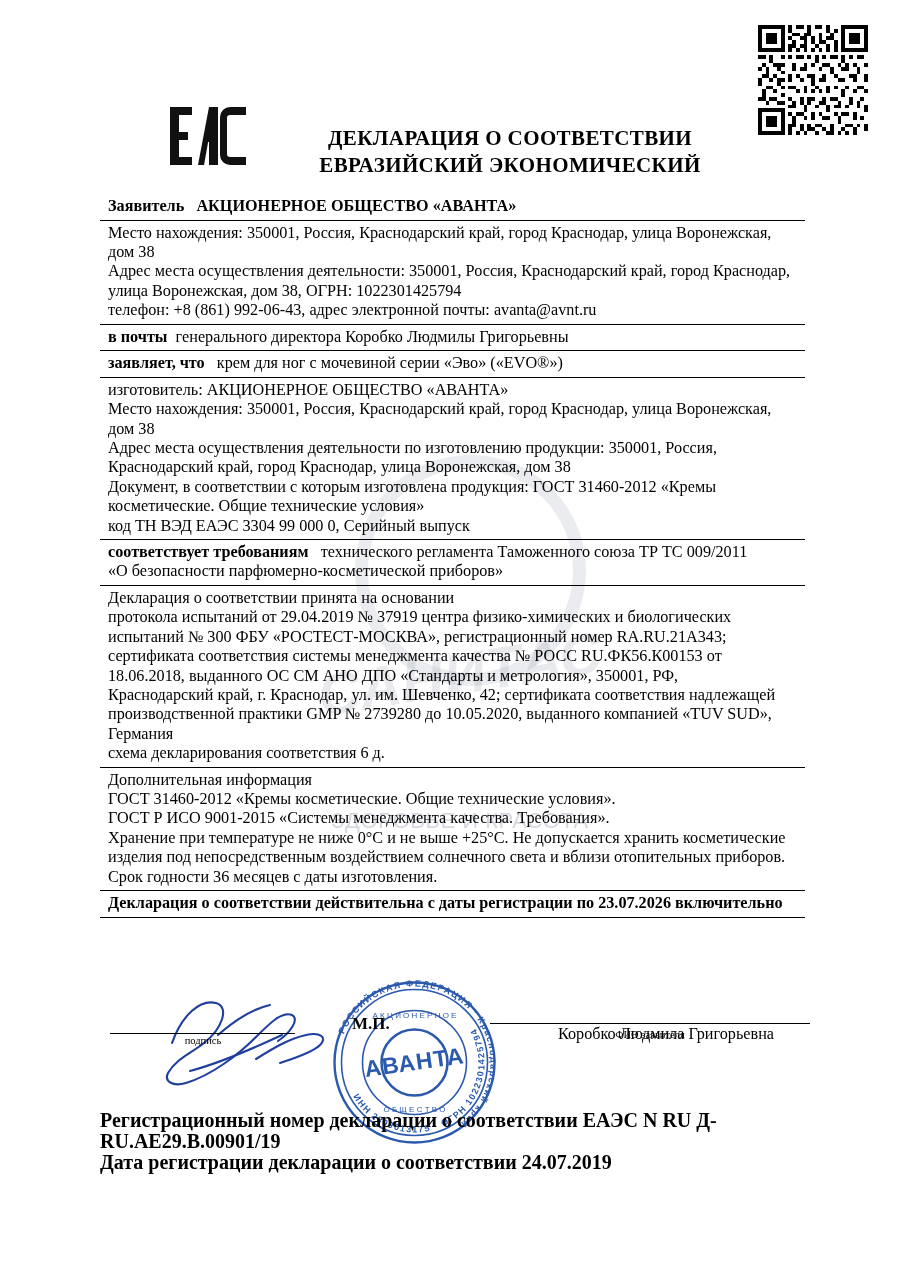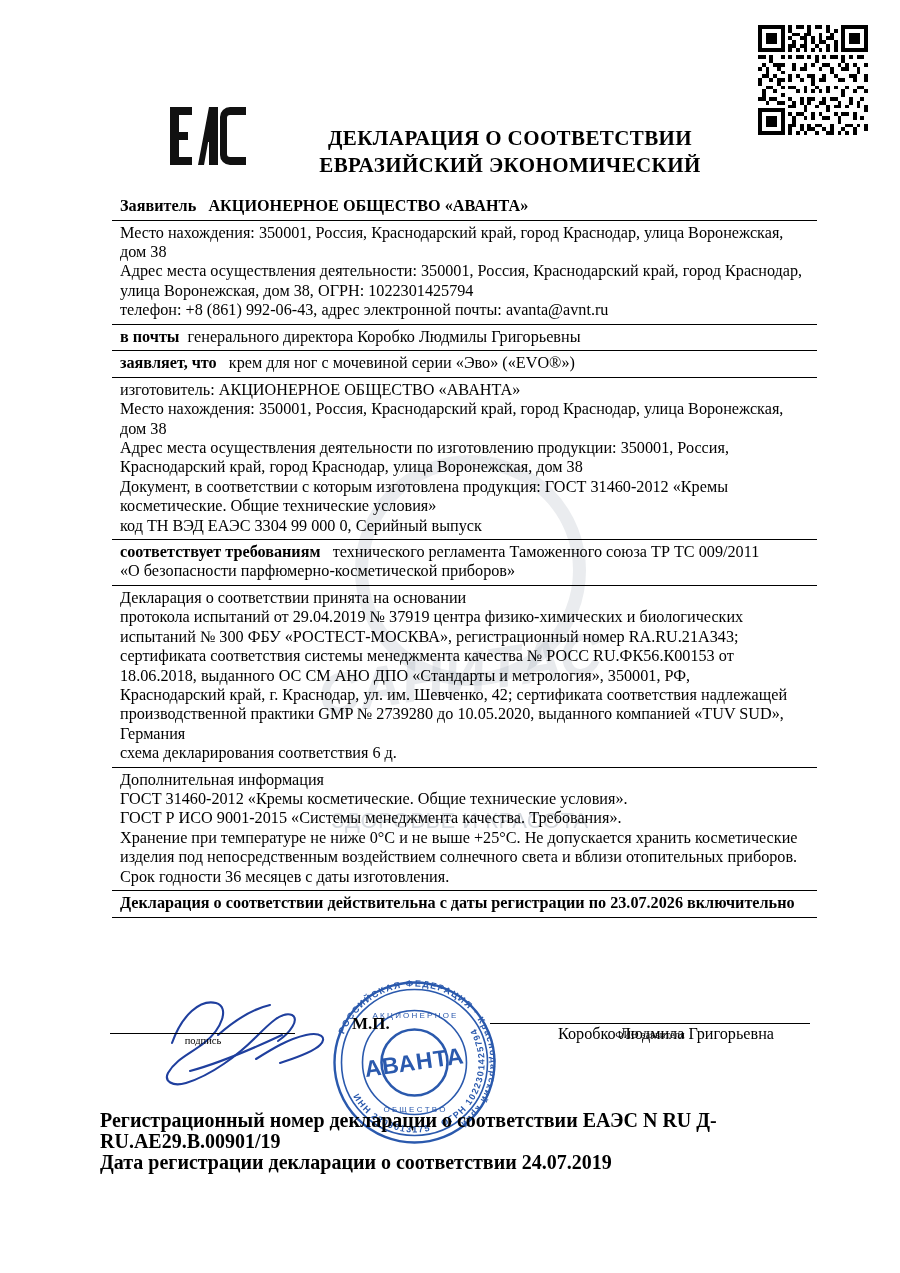--- a/index.html
+++ b/index.html
@@ -53,21 +53,21 @@
   .title-line {
     font-weight: bold;
     font-size: 21px;
     letter-spacing: 0.4px;
     line-height: 27px;
   }
 
   
   .body {
     position: absolute;
-    left: 112px;
+    left: 100px;
     top: 196px;
     width: 705px;
     font-size: 16.2px;
     line-height: 19.6px;
   }
   .row {
     padding: 1px 0 1px 8px;
   }
   .hr {
     border-top: 1px solid #000;

